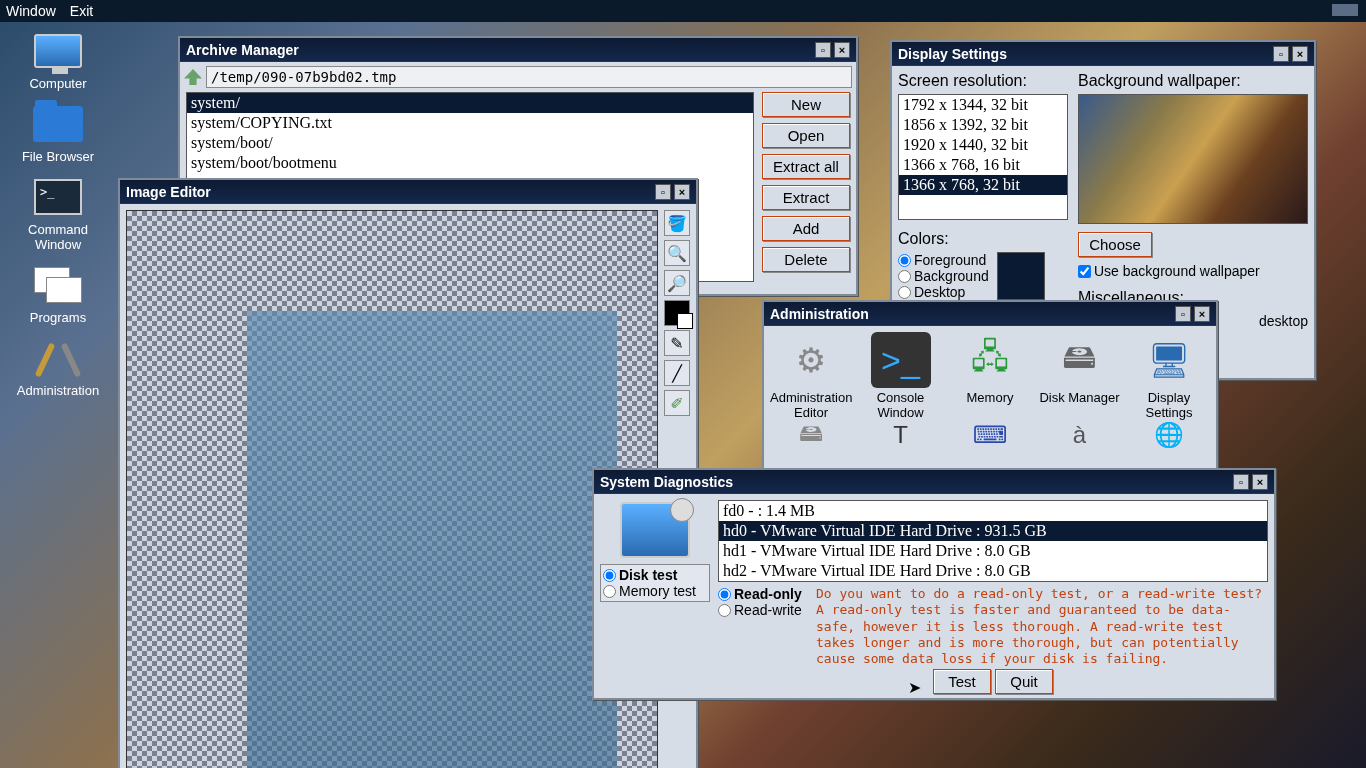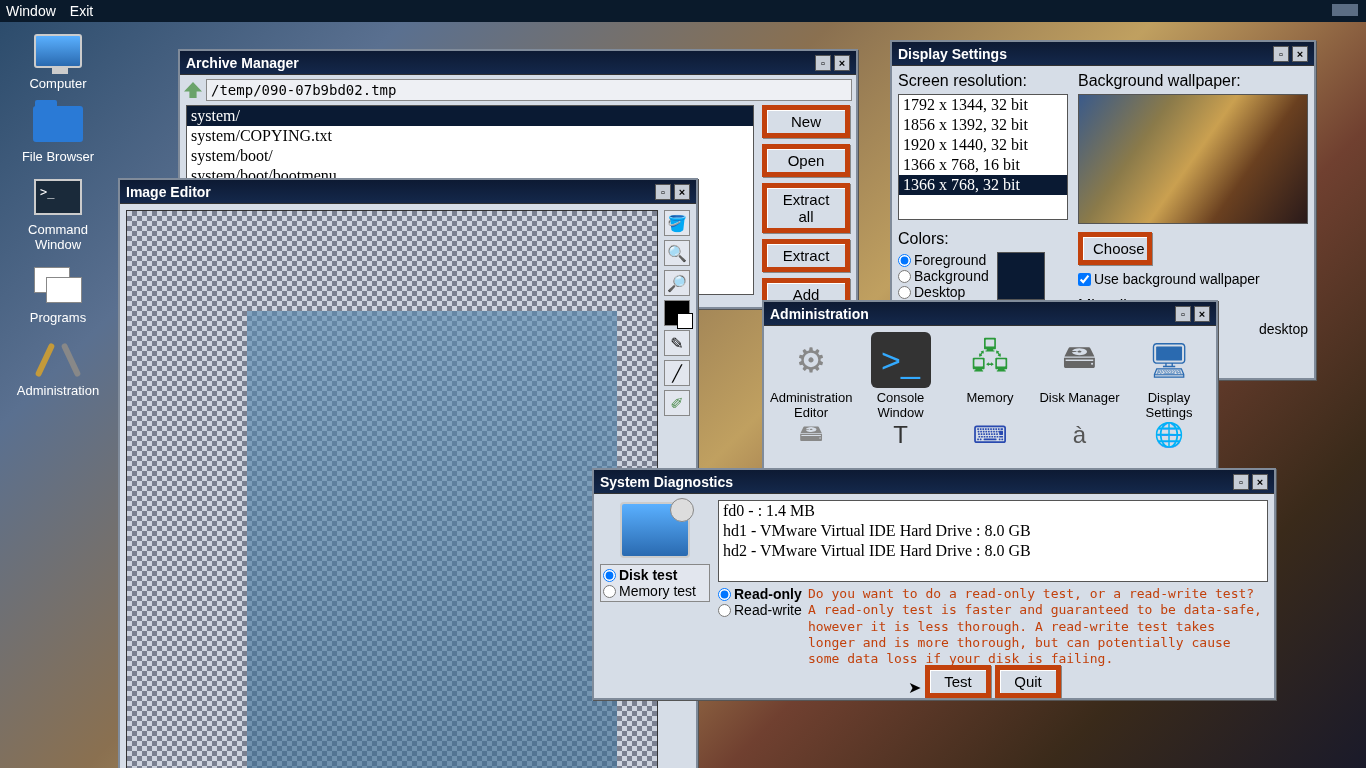--- a/index.html
+++ b/index.html
@@ -22,21 +22,21 @@
 .window { position: absolute; border: 2px solid #808b9a; background: #d6dde7; box-shadow: 1px 1px 0 #555; }
 .titlebar {
   height: 24px; background: linear-gradient(#0d1a33, #14284b);
   color: #fff; font-size: 14px; font-weight: bold; display: flex; align-items: center;
   padding: 0 6px; justify-content: space-between; border-bottom: 1px solid #333;
 }
 .titlebar .controls { display: flex; gap: 3px; }
 .tbtn { width: 16px; height: 16px; background: #c7cdd6; border: 1px solid #555; font-size: 11px;
   display: flex; align-items: center; justify-content: center; color: #000; cursor: default; font-weight: bold; }
 
-.btn { background: #d6dde7; border: 5px solid #c2410c; padding: 3px 10px; font-size: 15px; cursor: default;
+.btn { background: #d6dde7; border: 1px solid #c2410c; padding: 3px 10px; font-size: 15px; cursor: default;
   box-shadow: inset 1px 1px 0 #fff, 1px 1px 0 #888; text-align: center; }
 
 .listbox { background: #fff; border: 1px solid #555; overflow: hidden; font-size: 16px; }
 .listbox .row { padding: 1px 4px; white-space: nowrap; font-family: Liberation Serif, serif; }
 .listbox .row.sel { background: #0a1a33; color: #fff; }
 
 .pathbar { display: flex; align-items: center; gap: 4px; padding: 4px; border-radius: 15px; }
 .pathbar .up { width: 18px; height: 16px; background: #6aa36a; clip-path: polygon(50% 0, 100% 60%, 70% 60%, 70% 100%, 30% 100%, 30% 60%, 0 60%); }
 .pathbar input { flex: 1; font-family: monospace; font-size: 14px; padding: 2px 4px; border: 1px solid #888; background: #eef0f4; }
 
@@ -111,21 +111,21 @@
     <div>Programs</div>
   </div>
   <div class="dicon">
     <div class="glyph">
         <div class="tools-icon"></div>
       </div>
     <div>Administration</div>
   </div>
 </div>
 
-<div class="window" style="left:178px; top:49px; width:680px; height:260px;">
+<div class="window" style="left:178px; top:36px; width:680px; height:260px;">
   <div class="titlebar">
     <span>Archive Manager</span>
     <div class="controls">
       <div class="tbtn">▫</div>
       <div class="tbtn">×</div>
     </div>
   </div>
   <div class="pathbar">
     <div class="up"></div>
     <input type="text" value="/temp/090-07b9bd02.tmp" style="">
@@ -296,24 +296,25 @@
           </label>
         <label class="radio-row">
             <input type="radio" style="">
             <span>Memory test</span>
           </label>
       </div>
     </div>
     <div style="flex:1;">
       <div class="listbox" style="height:82px;">
         <div class="row">fd0 -  : 1.4 MB</div>
+        <div class="row sel">hd0 - VMware Virtual IDE Hard Drive : 931.5 GB</div>
         <div class="row">hd1 - VMware Virtual IDE Hard Drive : 8.0 GB</div>
         <div class="row">hd2 - VMware Virtual IDE Hard Drive : 8.0 GB</div>
       </div>
-      <div style="display:flex; margin-top:4px;">
+      <div style="display:flex; gap:8px; margin-top:4px;">
         <div style="width:90px;">
           <label class="radio-row">
               <input type="radio" checked="" style="">
               <b>Read-only</b>
             </label>
           <label class="radio-row">
               <input type="radio" style="">
               <span>Read-write</span>
             </label>
         </div>

